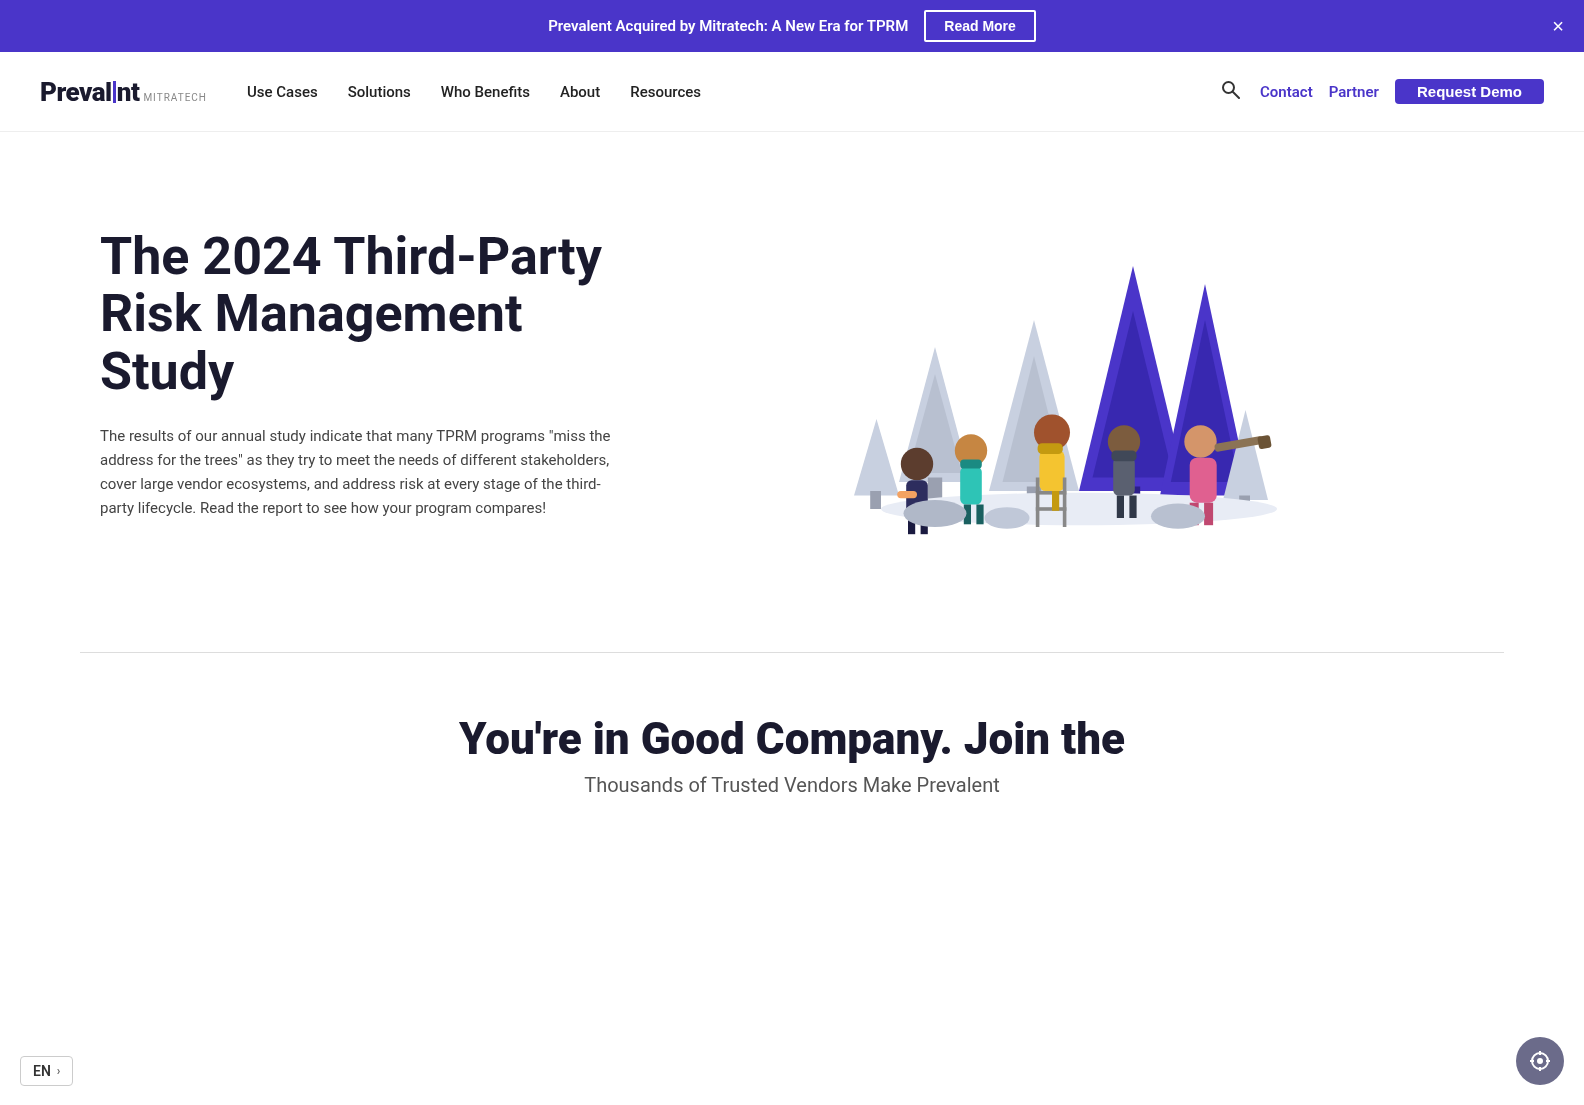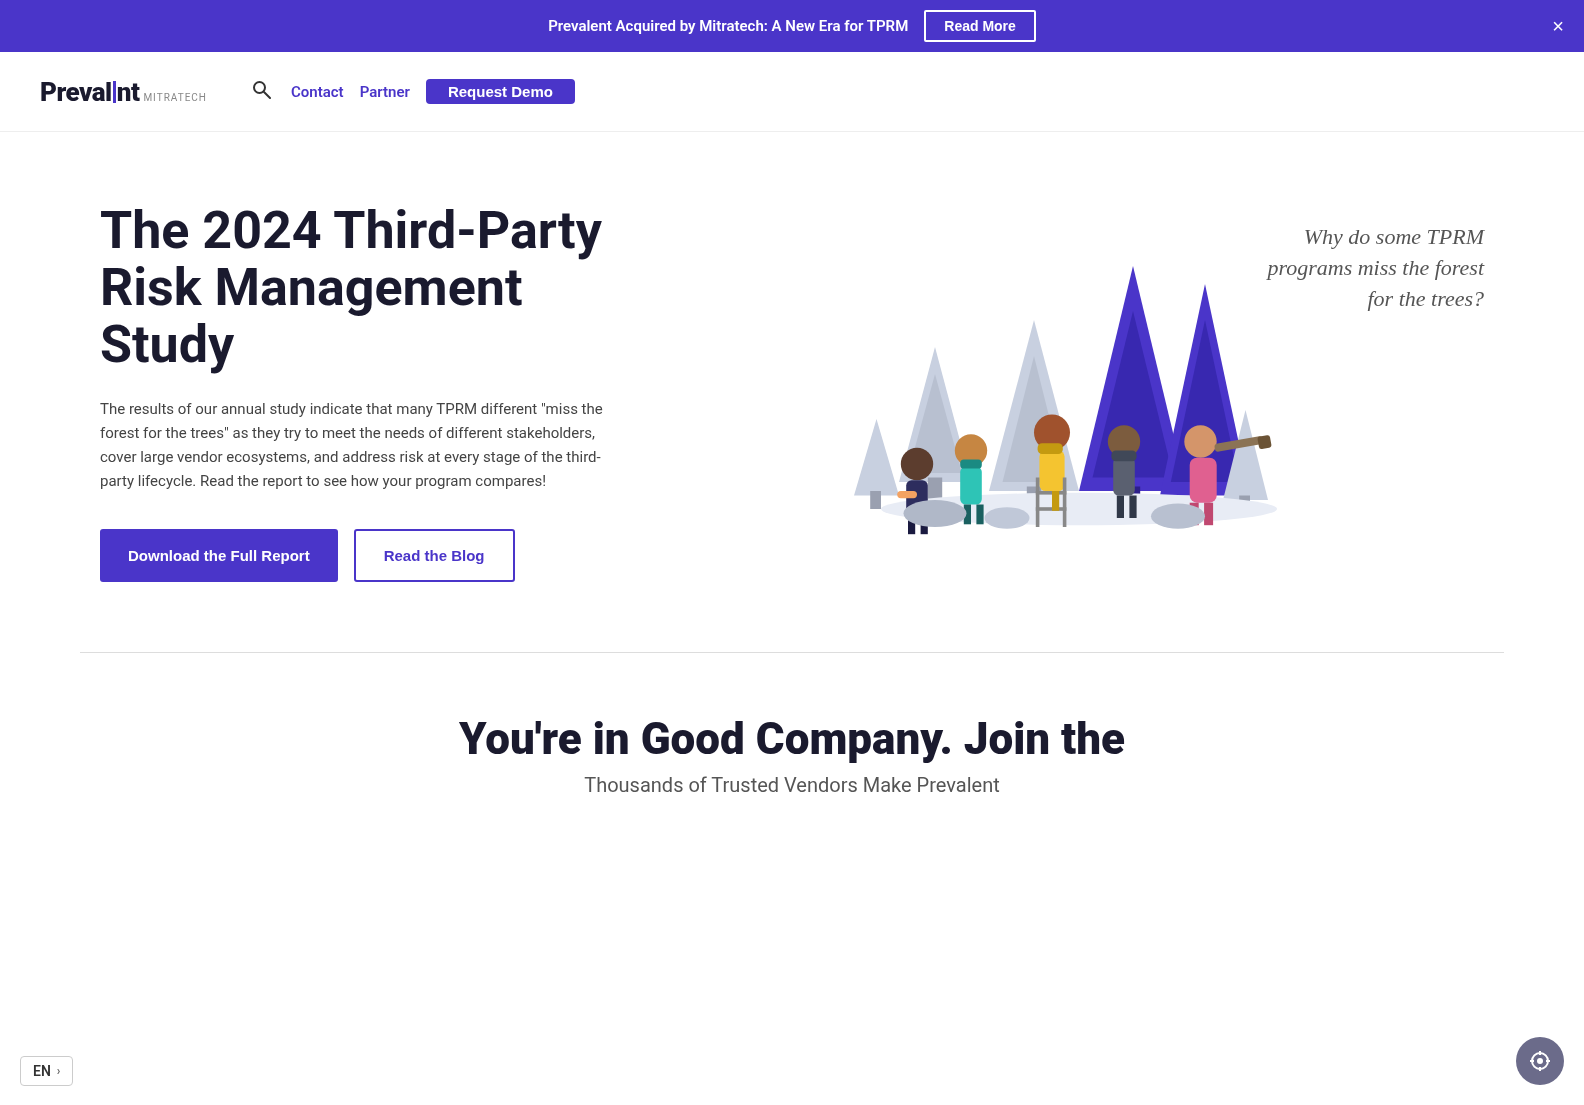--- a/index.html
+++ b/index.html
@@ -273,46 +273,48 @@
     <div style="display:flex;flex-direction:column;">
       <div style="display:flex;align-items:center;">
         <span style="font-size:26px;font-weight:900;color:#1a1a2e;letter-spacing:-0.5px;">Preval</span>
         <span class="logo-bar"></span>
         <span style="font-size:26px;font-weight:900;color:#1a1a2e;letter-spacing:-0.5px;">nt</span>
         <span style="font-size:10px;color:#888;letter-spacing:1px;margin-left:4px;align-self:flex-end;margin-bottom:4px;">MITRATECH</span>
       </div>
     </div>
   </a>
 
+  <div class="nav-links">
+    <a class="nav-link" href="#">Use Cases</a>
+    <a class="nav-link" href="#">Solutions</a>
+    <a class="nav-link" href="#">Who Benefits</a>
+    <a class="nav-link" href="#">About</a>
+    <a class="nav-link" href="#">Resources</a>
+  </div>
 
   <div class="nav-actions">
     <button class="search-icon-btn">
       <svg width="20" height="20" viewBox="0 0 20 20" fill="none" xmlns="http://www.w3.org/2000/svg">
         <circle cx="8.5" cy="8.5" r="5.5" stroke="#333" stroke-width="2"></circle>
         <line x1="13" y1="13" x2="19" y2="19" stroke="#333" stroke-width="2" stroke-linecap="round"></line>
       </svg>
     </button>
     <a class="nav-contact" href="#">Contact</a>
     <a class="nav-partner" href="#">Partner</a>
     <button class="nav-demo-btn">Request Demo</button>
   </div>
 </nav>
 
 <section class="hero">
   <div class="hero-left">
     <h1 class="hero-title">The 2024 Third-Party Risk Management Study</h1>
-    <p class="hero-desc">The results of our annual study indicate that many TPRM different "miss the forest for the trees" as they try to meet the needs of different stakeholders, cover large vendor ecosystems, and address risk at every stage of the third-party lifecycle. Read the report to see how your program compares!</p>
-    <div class="hero-buttons">
-      <button class="btn-primary">Download the Full Report</button>
-      <button class="btn-outline">Read the Blog</button>
-    </div>
+    <p class="hero-desc">The results of our annual study indicate that many TPRM programs "miss the address for the trees" as they try to meet the needs of different stakeholders, cover large vendor ecosystems, and address risk at every stage of the third-party lifecycle. Read the report to see how your program compares!</p>
   </div>
 
   <div class="hero-right">
-    <p class="hero-tagline">Why do some TPRM programs miss the forest  for the trees?</p>
 
     <svg class="illustration" viewBox="0 0 500 400" xmlns="http://www.w3.org/2000/svg">
 
       <polygon points="80,300 120,150 160,300" fill="#c8d0e0"></polygon>
       <polygon points="90,290 120,180 150,290" fill="#b8c0d0"></polygon>
       <rect x="112" y="295" width="16" height="30" fill="#9aa0b0"></rect>
 
       <polygon points="180,310 230,120 280,310" fill="#c8d0e0"></polygon>
       <polygon points="195,300 230,160 265,300" fill="#b8c0d0"></polygon>
       <rect x="222" y="305" width="16" height="30" fill="#9aa0b0"></rect>

